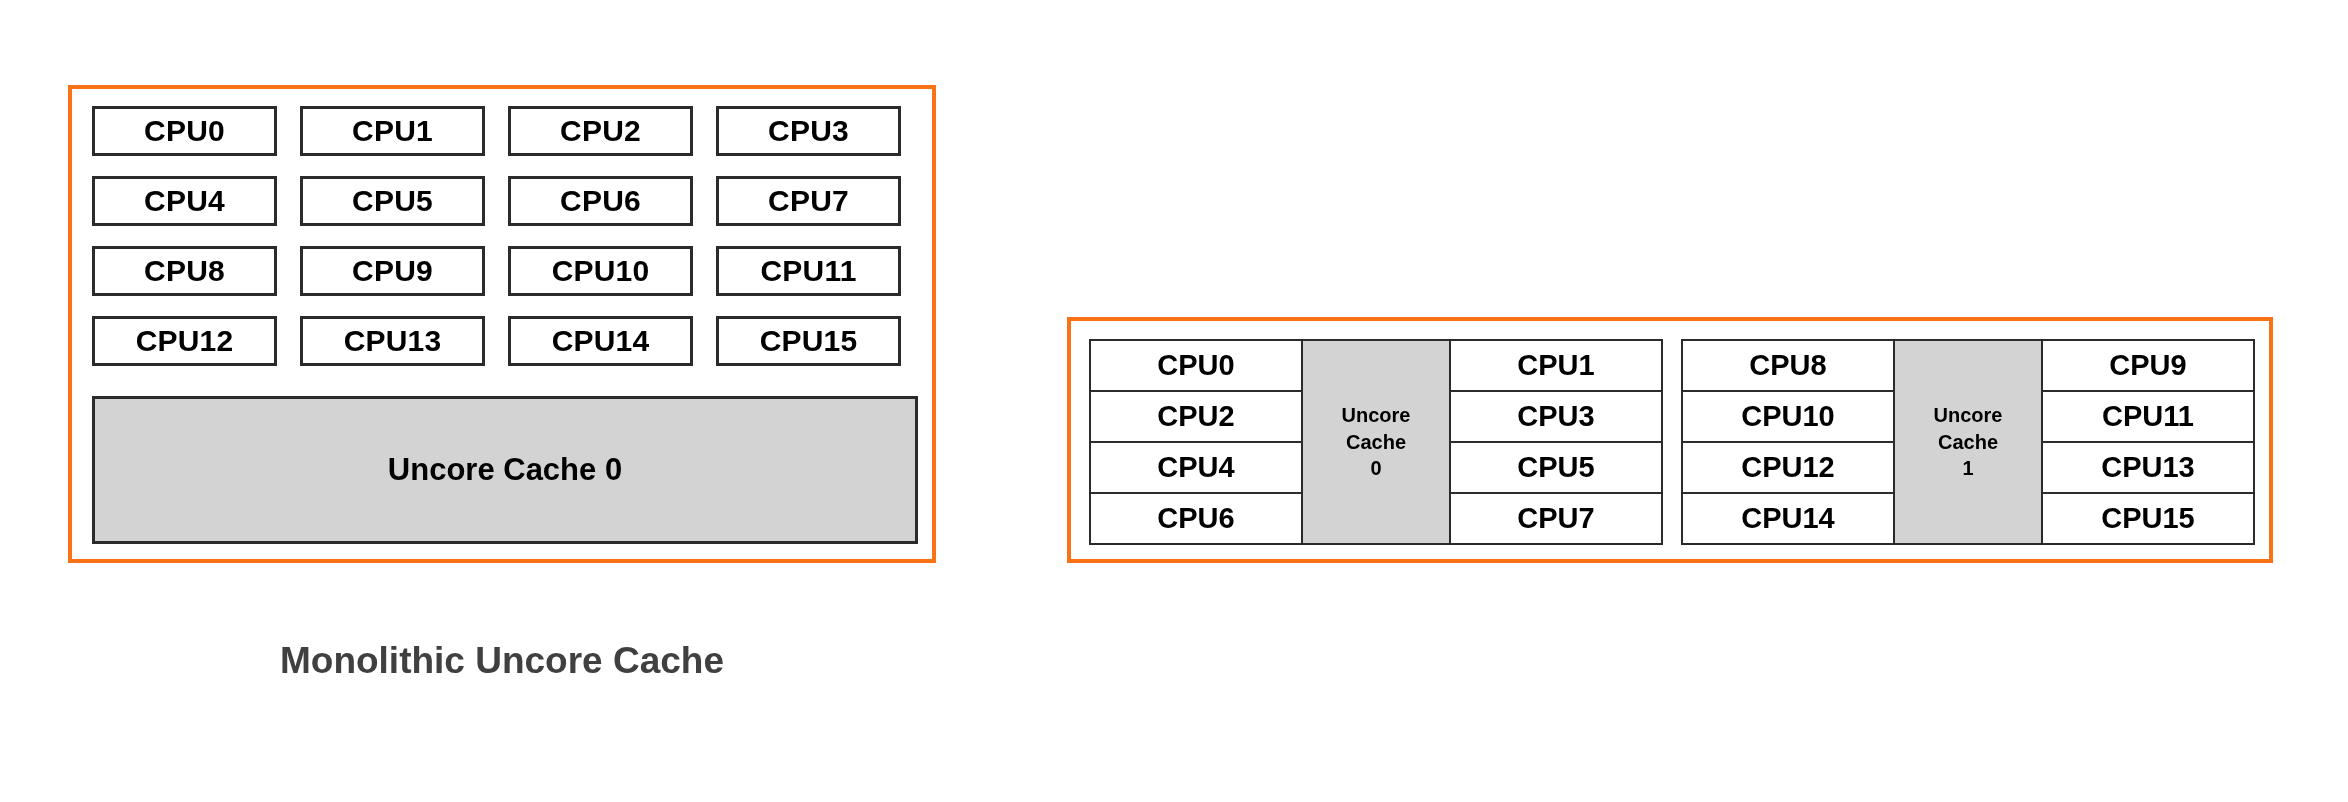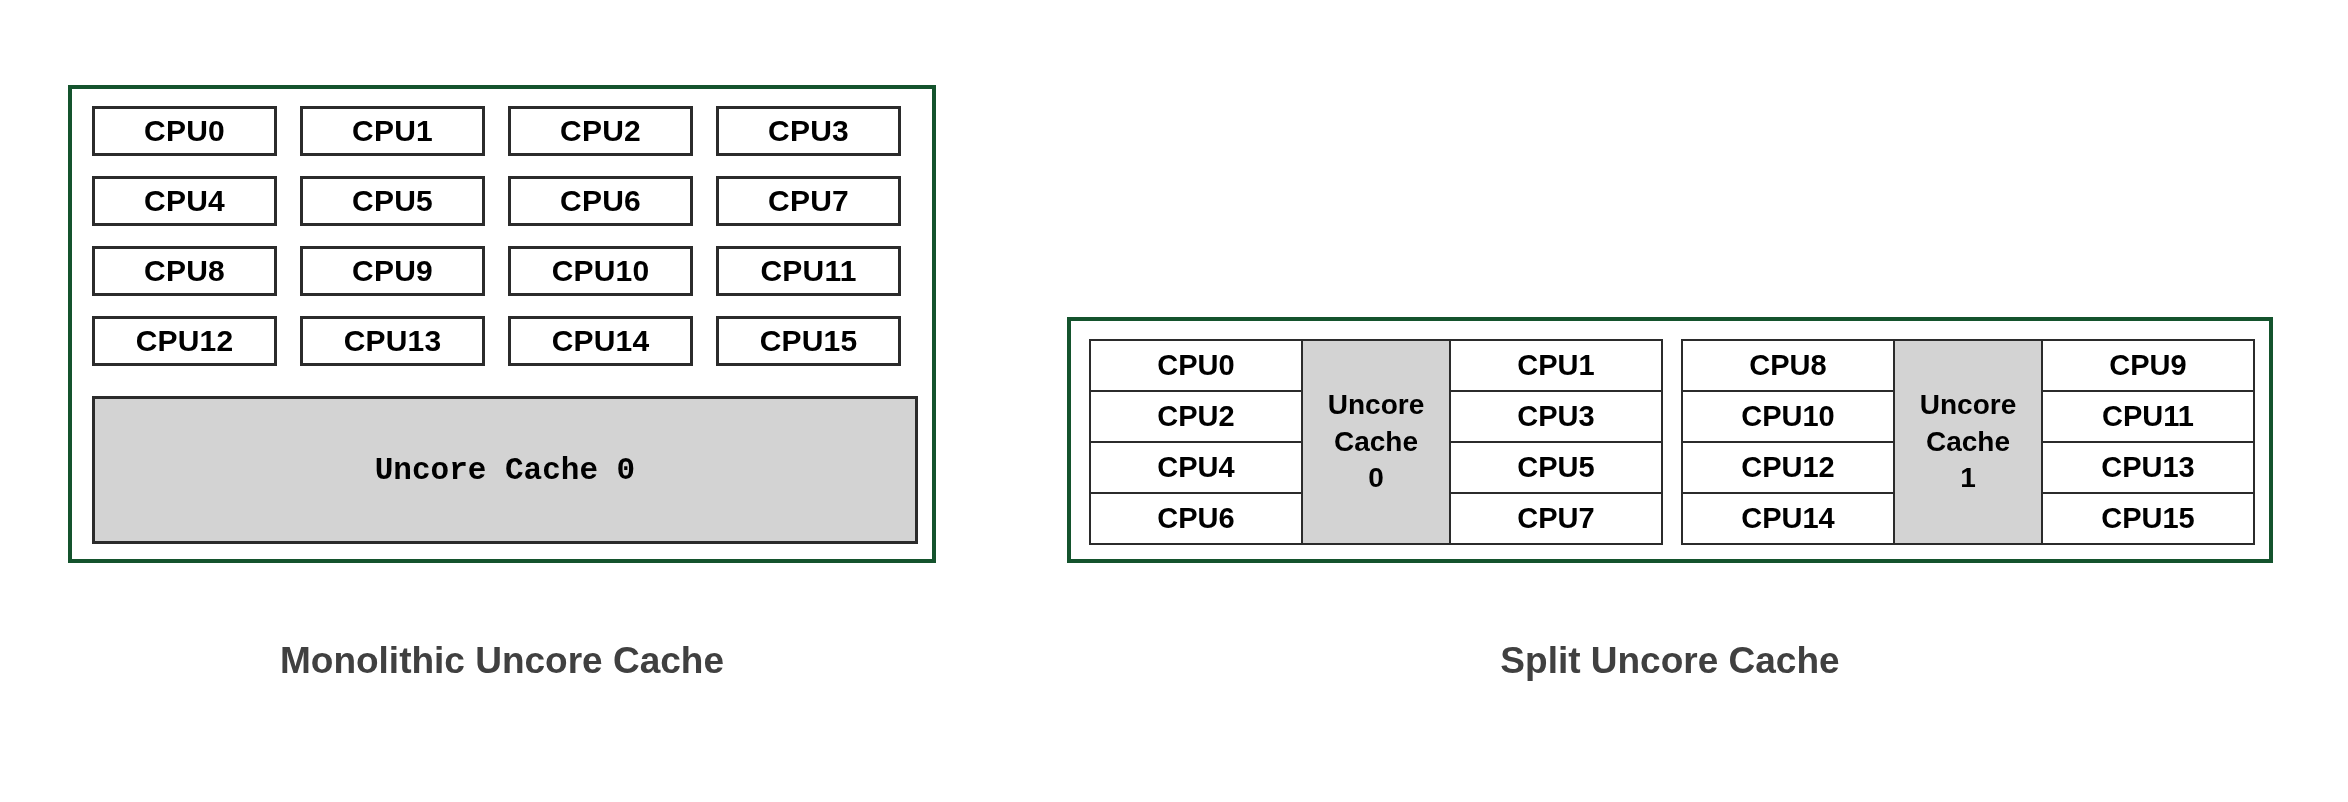--- a/index.html
+++ b/index.html
@@ -24,21 +24,21 @@
   #monolithic-figure {
     left: 0px;
     top: 0px;
     width: 1000px;
     height: 802px;
   }
 
   .outer-frame {
     position: absolute;
     box-sizing: border-box;
-    border: 4px solid #14532d;
+    border: 4px solid #f97316;
     background: #ffffff;
   }
 
   #monolithic-frame {
     left: 68px;
     top: 85px;
     width: 868px;
     height: 478px;
   }
 
@@ -75,21 +75,20 @@
     width: 826px;
     height: 148px;
     border: 3px solid #2b2b2b;
     background: #d3d3d3;
     display: flex;
     align-items: center;
     justify-content: center;
     font-size: 31px;
     font-weight: bold;
     color: #000000;
-    font-family: Liberation Mono, monospace;
   }
 
   
   #split-figure {
     left: 1000px;
     top: 0px;
     width: 1348px;
     height: 802px;
   }
 
@@ -140,21 +139,21 @@
 
   .cache-block {
     box-sizing: border-box;
     width: 150px;
     border: 2px solid #2b2b2b;
     background: #d3d3d3;
     display: flex;
     flex-direction: column;
     align-items: center;
     justify-content: center;
-    font-size: 28px;
+    font-size: 20px;
     font-weight: bold;
     color: #000000;
     line-height: 1.32;
     text-align: center;
     margin-left: -2px;
     margin-right: -2px;
   }
 
   
   .caption {
@@ -255,15 +254,14 @@
           <div class="cpu-stack-cell">CPU11</div>
           <div class="cpu-stack-cell">CPU13</div>
           <div class="cpu-stack-cell">CPU15</div>
         </div>
       </div>
 
     </div>
 
   </div>
 
-  <div class="caption" id="split-caption">Split Uncore Cache</div>
 
 </div>
 
 </body></html>

